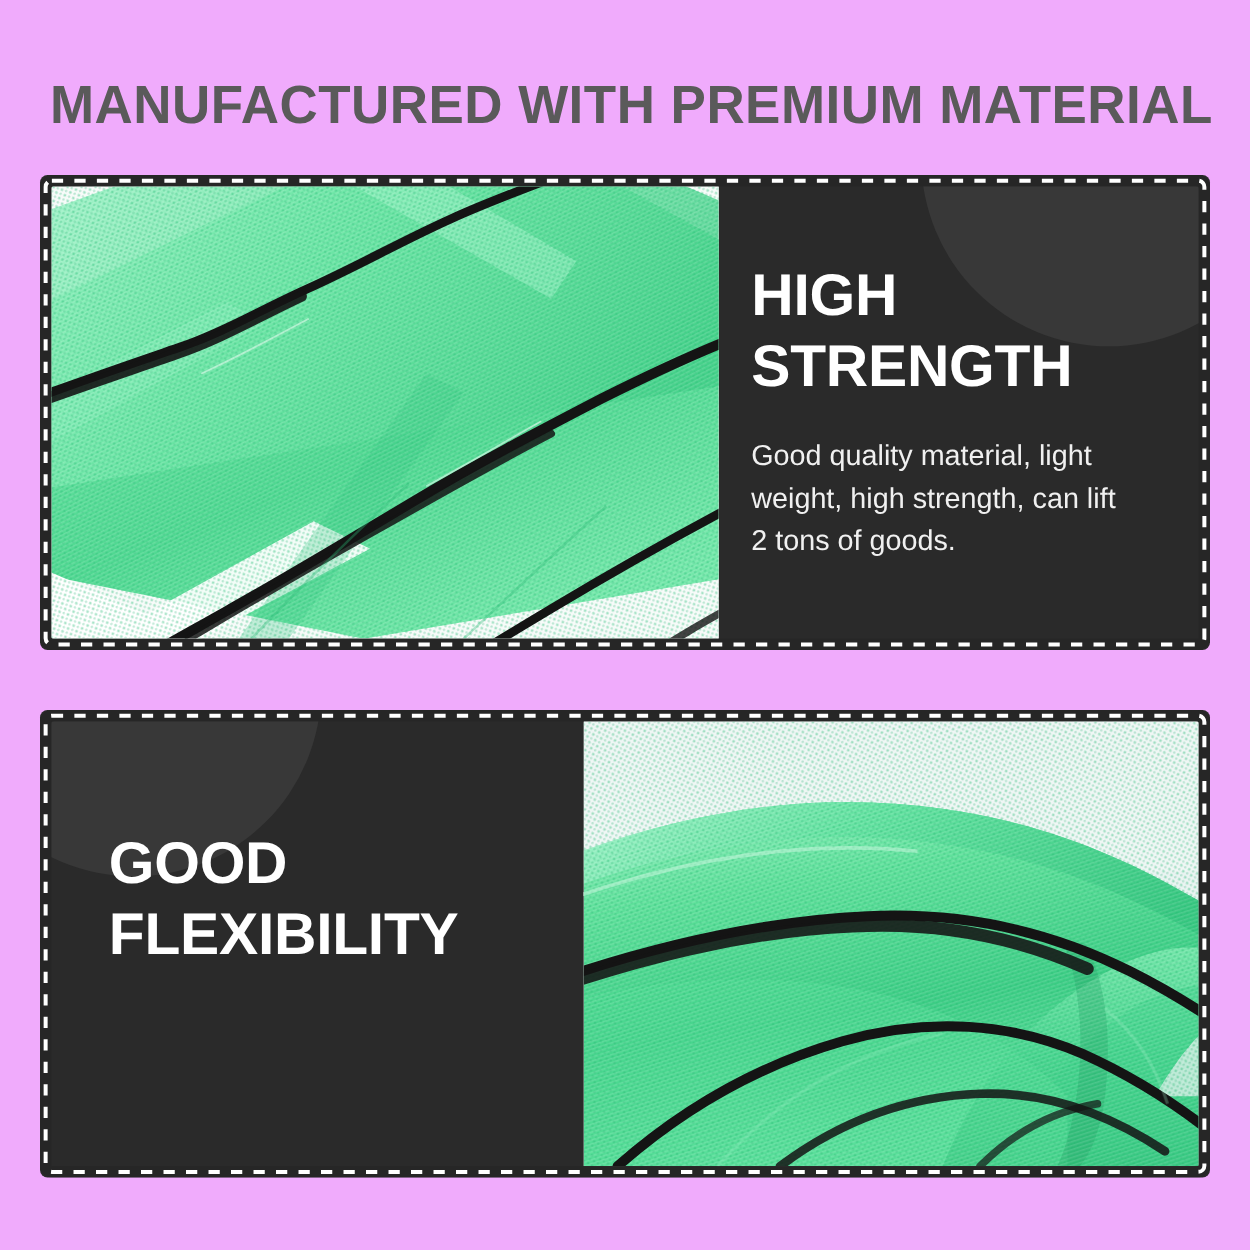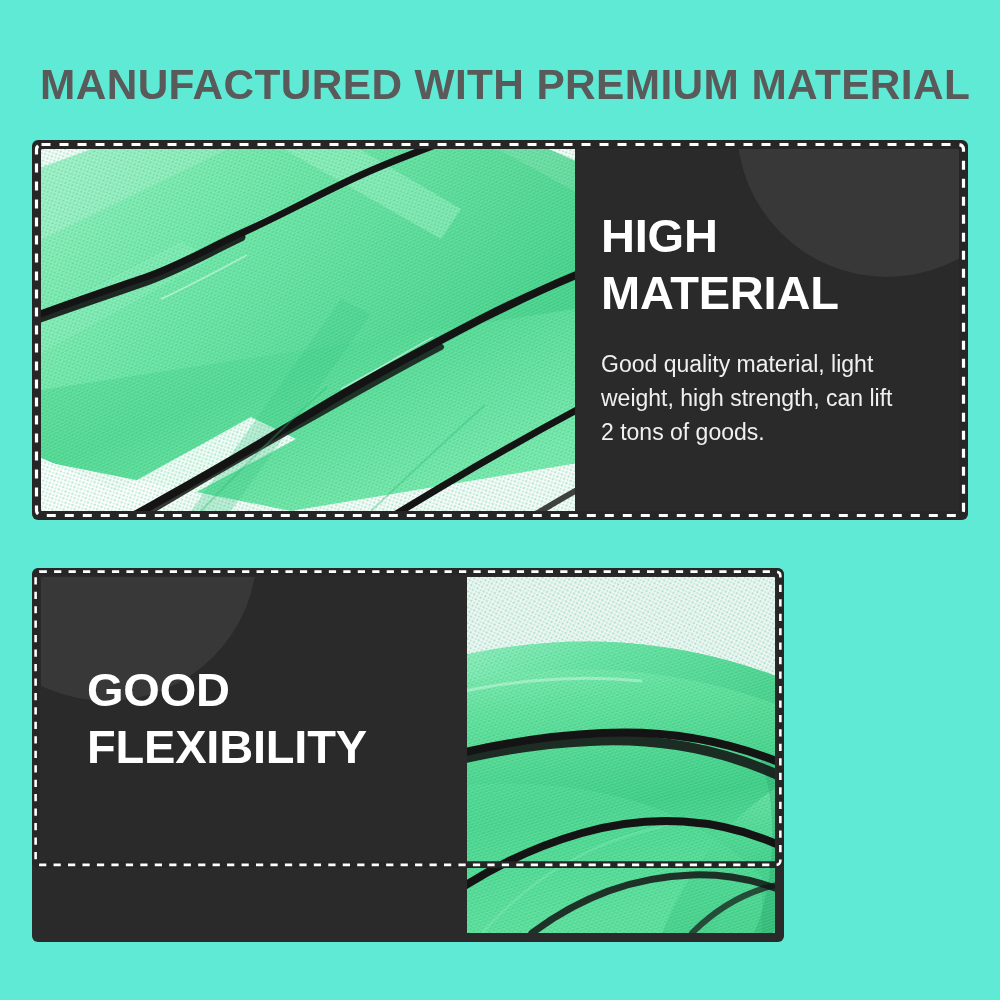--- a/index.html
+++ b/index.html
@@ -5,21 +5,21 @@
   * { margin:0; padding:0; box-sizing:border-box; }
   html, body {
     width:1000px; height:1000px;
     background:#ffffff;
     font-family:"Liberation Sans", sans-serif;
     overflow:hidden;
   }
   #page {
     position:relative;
     width:1000px; height:1000px;
-    background:#5eead4;
+    background:#f0abfc;
   }
 
   
   #header-title {
     position:absolute;
     left:40px; top:62px;
     width:930px;
     font-size:43px;
     font-weight:700;
     letter-spacing:0.4px;
@@ -31,21 +31,21 @@
   }
 
   
   .panel {
     position:absolute;
     border-radius:6px;
     background:#2a2a2a;
     overflow:hidden;
   }
   #panel-1 { left:32px; top:140px;  width:936px; height:380px; }
-  #panel-2 { left:32px; top:568px;  width:752px; height:374px;padding-left:48px; }
+  #panel-2 { left:32px; top:568px;  width:936px; height:374px;padding-left:48px; }
 
   
   .frame {
     position:absolute;
     left:0; top:0; right:0; bottom:0;
     pointer-events:none;
     z-index:6;
   }
 
   
@@ -177,21 +177,21 @@
             <g stroke="#2bba76" stroke-width="2" opacity="0.35" fill="none">
               <path d="M 160 362 C 200 320 240 280 286 238"></path>
               <path d="M 330 362 C 368 326 404 292 444 256"></path>
             </g>
           </g>
         </svg>
       </div>
 
       <div class="textblock" id="text-1">
         <div class="feature-heading">HIGH
-MATERIAL</div>
+STRENGTH</div>
         <div class="feature-desc">Good quality material, light
 weight, high strength, can lift
 2 tons of goods.</div>
       </div>
     </div>
 
     <svg class="frame" viewBox="0 0 936 380" preserveAspectRatio="none">
       <rect x="4.5" y="4.5" width="927" height="371" rx="5" ry="5" fill="none" stroke="#262626" stroke-width="9"></rect>
       <rect x="4.5" y="4.5" width="927" height="371" rx="5" ry="5" fill="none" stroke="#ffffff" stroke-width="3.2" stroke-dasharray="9 9"></rect>
     </svg>

